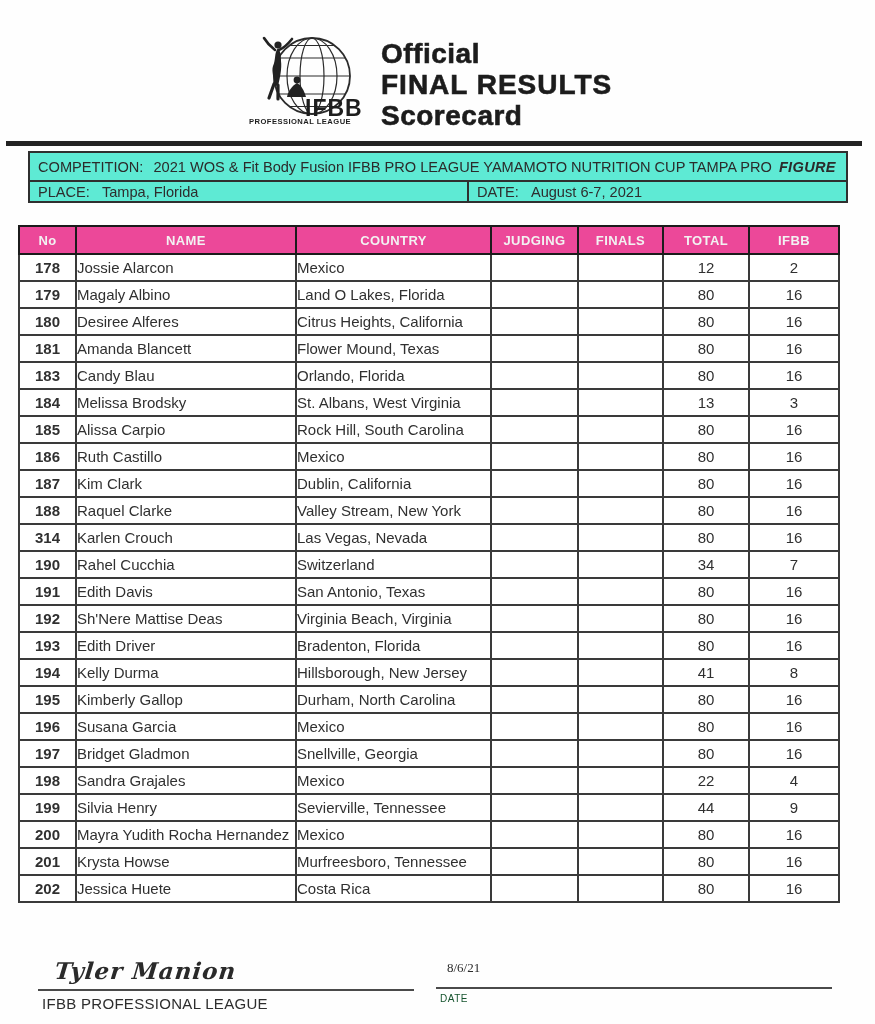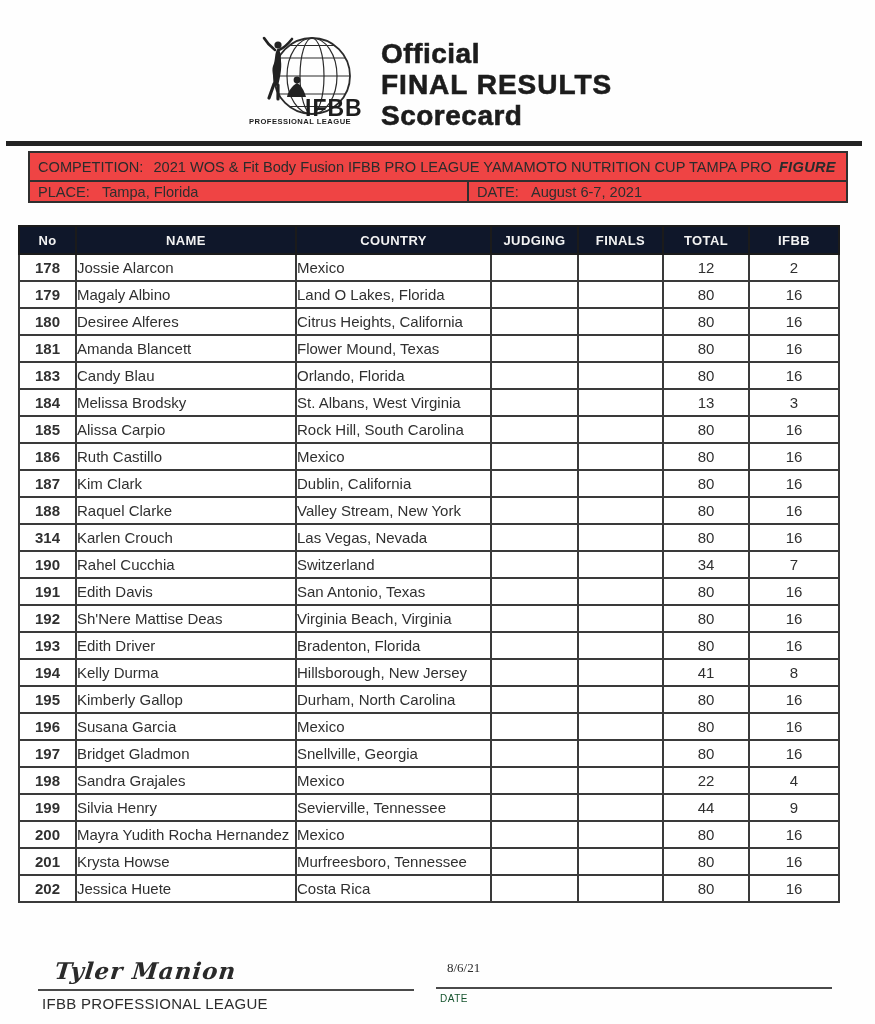--- a/index.html
+++ b/index.html
@@ -31,42 +31,42 @@
     font-size:28px;margin-bottom:3px;
     font-family:"Liberation Sans",sans-serif;
     -webkit-text-stroke:0.6px #1c1c1c;
   }
   .title-line.caps{letter-spacing:1px;}
 
   
   .topline{position:absolute;left:6px;top:141px;width:856px;height:5px;background:#232323;}
   .info-box{
     position:absolute;left:28px;top:151px;width:816px;
-    border:2px solid #2f2f2f;background:#ef4444;
+    border:2px solid #2f2f2f;background:#5eead4;
   }
   .info-row-comp{
     border-bottom:2px solid #2f2f2f;
     height:27px;display:flex;align-items:center;
     padding-left:8px;font-size:14.6px;color:#2b2b2b;white-space:nowrap;
   }
   .info-row-comp .label{margin-right:10px;}
   .info-row-comp .division{font-weight:bold;font-style:italic;margin-left:7px;letter-spacing:0.3px;}
   .info-row-bottom{height:19px;display:flex;}
   .cell-place{width:429px;border-right:2px solid #2f2f2f;display:flex;align-items:center;padding-left:8px;font-size:14.6px;}
   .cell-date{flex:1;display:flex;align-items:center;padding-left:8px;font-size:14.6px;}
   .cell-place .label,.cell-date .label{margin-right:12px;}
 
   
   table.results{
     position:absolute;left:18px;top:225px;width:820px;
     border-collapse:collapse;table-layout:fixed;
     font-family:"Liberation Sans",sans-serif;
   }
   table.results th{
-    background:#0f172a;color:#f2f2f2;
+    background:#ec4899;color:#f2f2f2;
     font-size:13px;font-weight:bold;letter-spacing:0.4px;
     height:26px;padding:0;border:2px solid #1b1b1b;
   }
   table.results td{
     border:2px solid #3a3a3a;
     height:25px;padding:0 0 0 0;
     font-size:15px;color:#303030;
     background:#fff;
     overflow:hidden;white-space:nowrap;
   }

